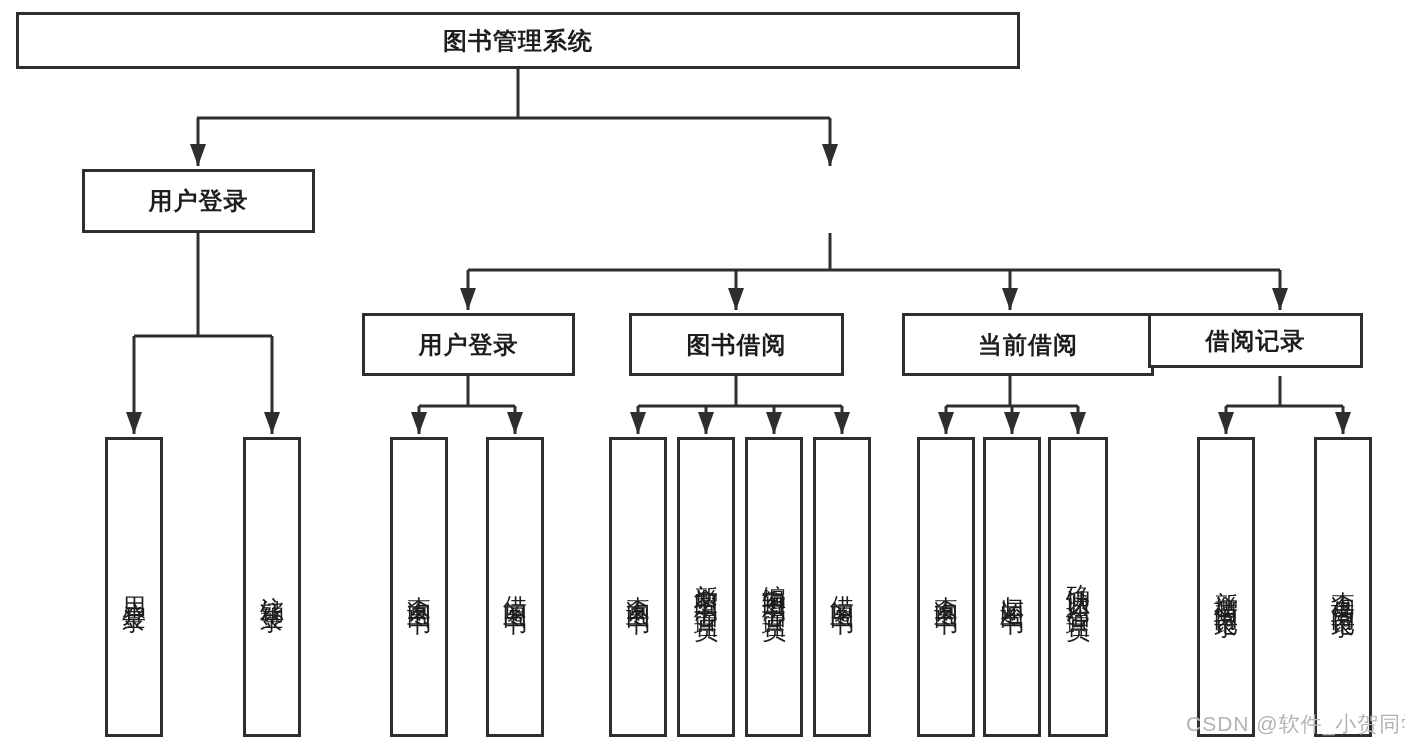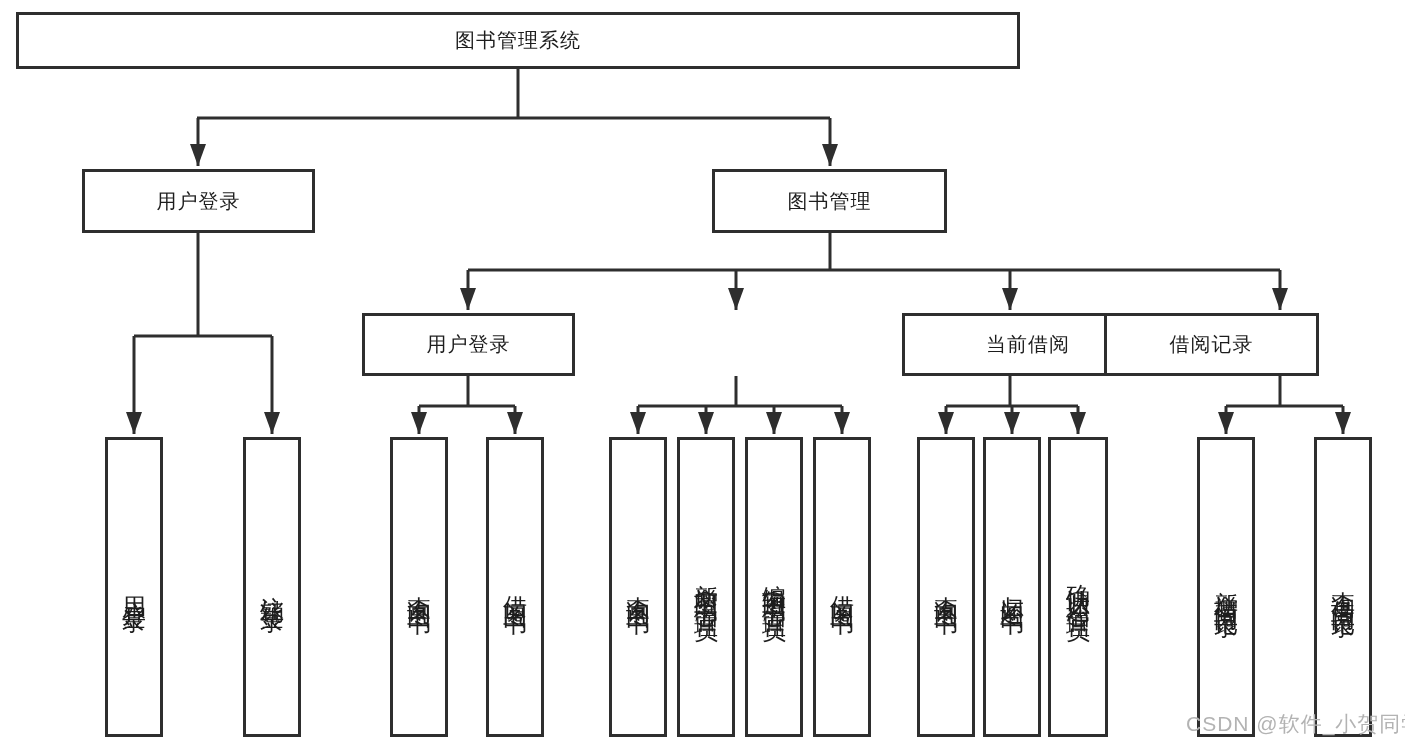--- a/index.html
+++ b/index.html
@@ -21,23 +21,24 @@
     position:absolute;
     box-sizing:border-box;
     border:3px solid var(--line);
     background:#ffffff;
     display:flex;
     align-items:center;
     justify-content:center;
     color:var(--text);
   }
   .box.h span{
-    font-size:20px;
+    font-size:24px;
     letter-spacing:1px;
     white-space:nowrap;
+    font-weight:bold;
   }
   .box.v span{
     writing-mode:vertical-rl;
     text-orientation:mixed;
     font-size:24px;
     letter-spacing:5px;
     line-height:1;
     white-space:nowrap;
   }
   .watermark{
@@ -105,31 +106,31 @@
     </g>
   </svg>
 
   <div class="box h" style="left:16px;top:12px;width:1004px;height:57px">
     <span>图书管理系统</span>
   </div>
 
   <div class="box h" style="left:82px;top:169px;width:233px;height:64px">
     <span>用户登录</span>
   </div>
-  <div class="box h" style="left:712px;top:169px;width:235px;height:64px">
-    <span>图书管理</span>
-  </div>
 
   <div class="box h" style="left:362px;top:313px;width:213px;height:63px">
     <span>用户登录</span>
   </div>
+  <div class="box h" style="left:629px;top:313px;width:215px;height:63px">
+    <span>图书借阅</span>
+  </div>
   <div class="box h" style="left:902px;top:313px;width:252px;height:63px">
     <span>当前借阅</span>
   </div>
-  <div class="box h" style="left:1104px;top:313px;width:215px;height:63px">
+  <div class="box h" style="left:1148px;top:313px;width:215px;height:55px">
     <span>借阅记录</span>
   </div>
 
   <div class="box v" style="left:105px;top:437px;width:58px;height:300px">
     <span>用户登录</span>
   </div>
   <div class="box v" style="left:243px;top:437px;width:58px;height:300px">
     <span>注销登录</span>
   </div>
 

